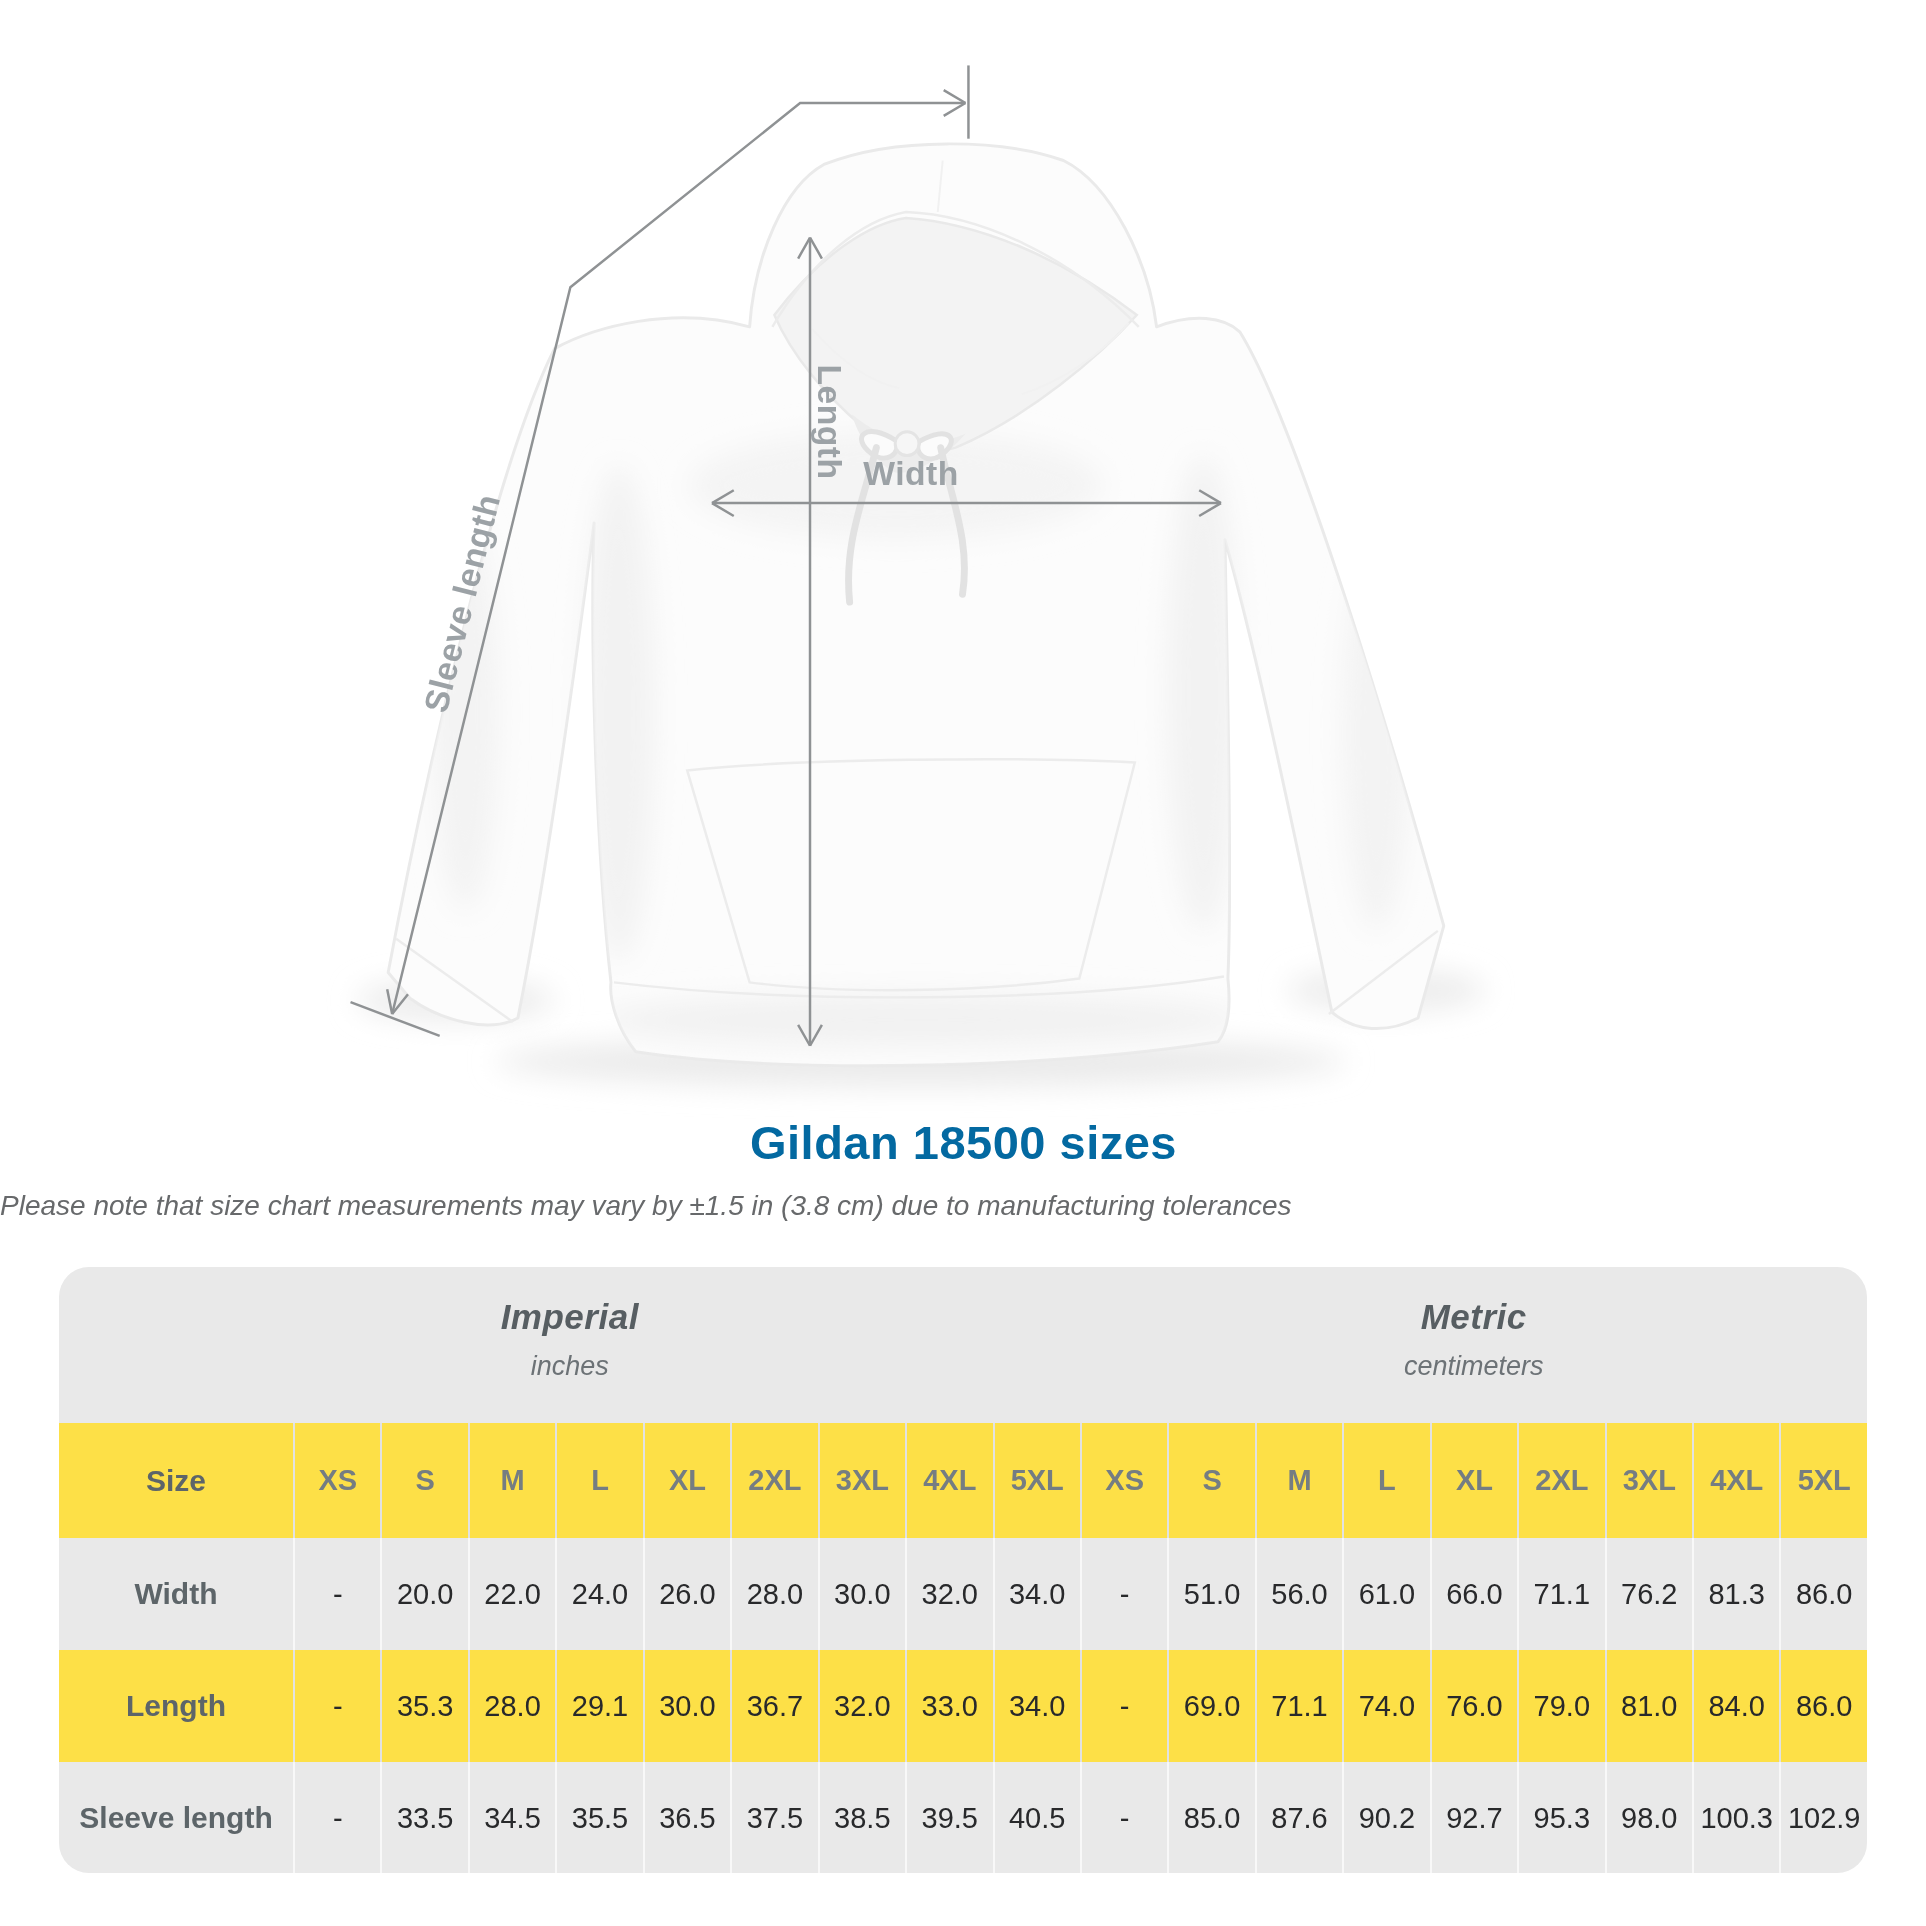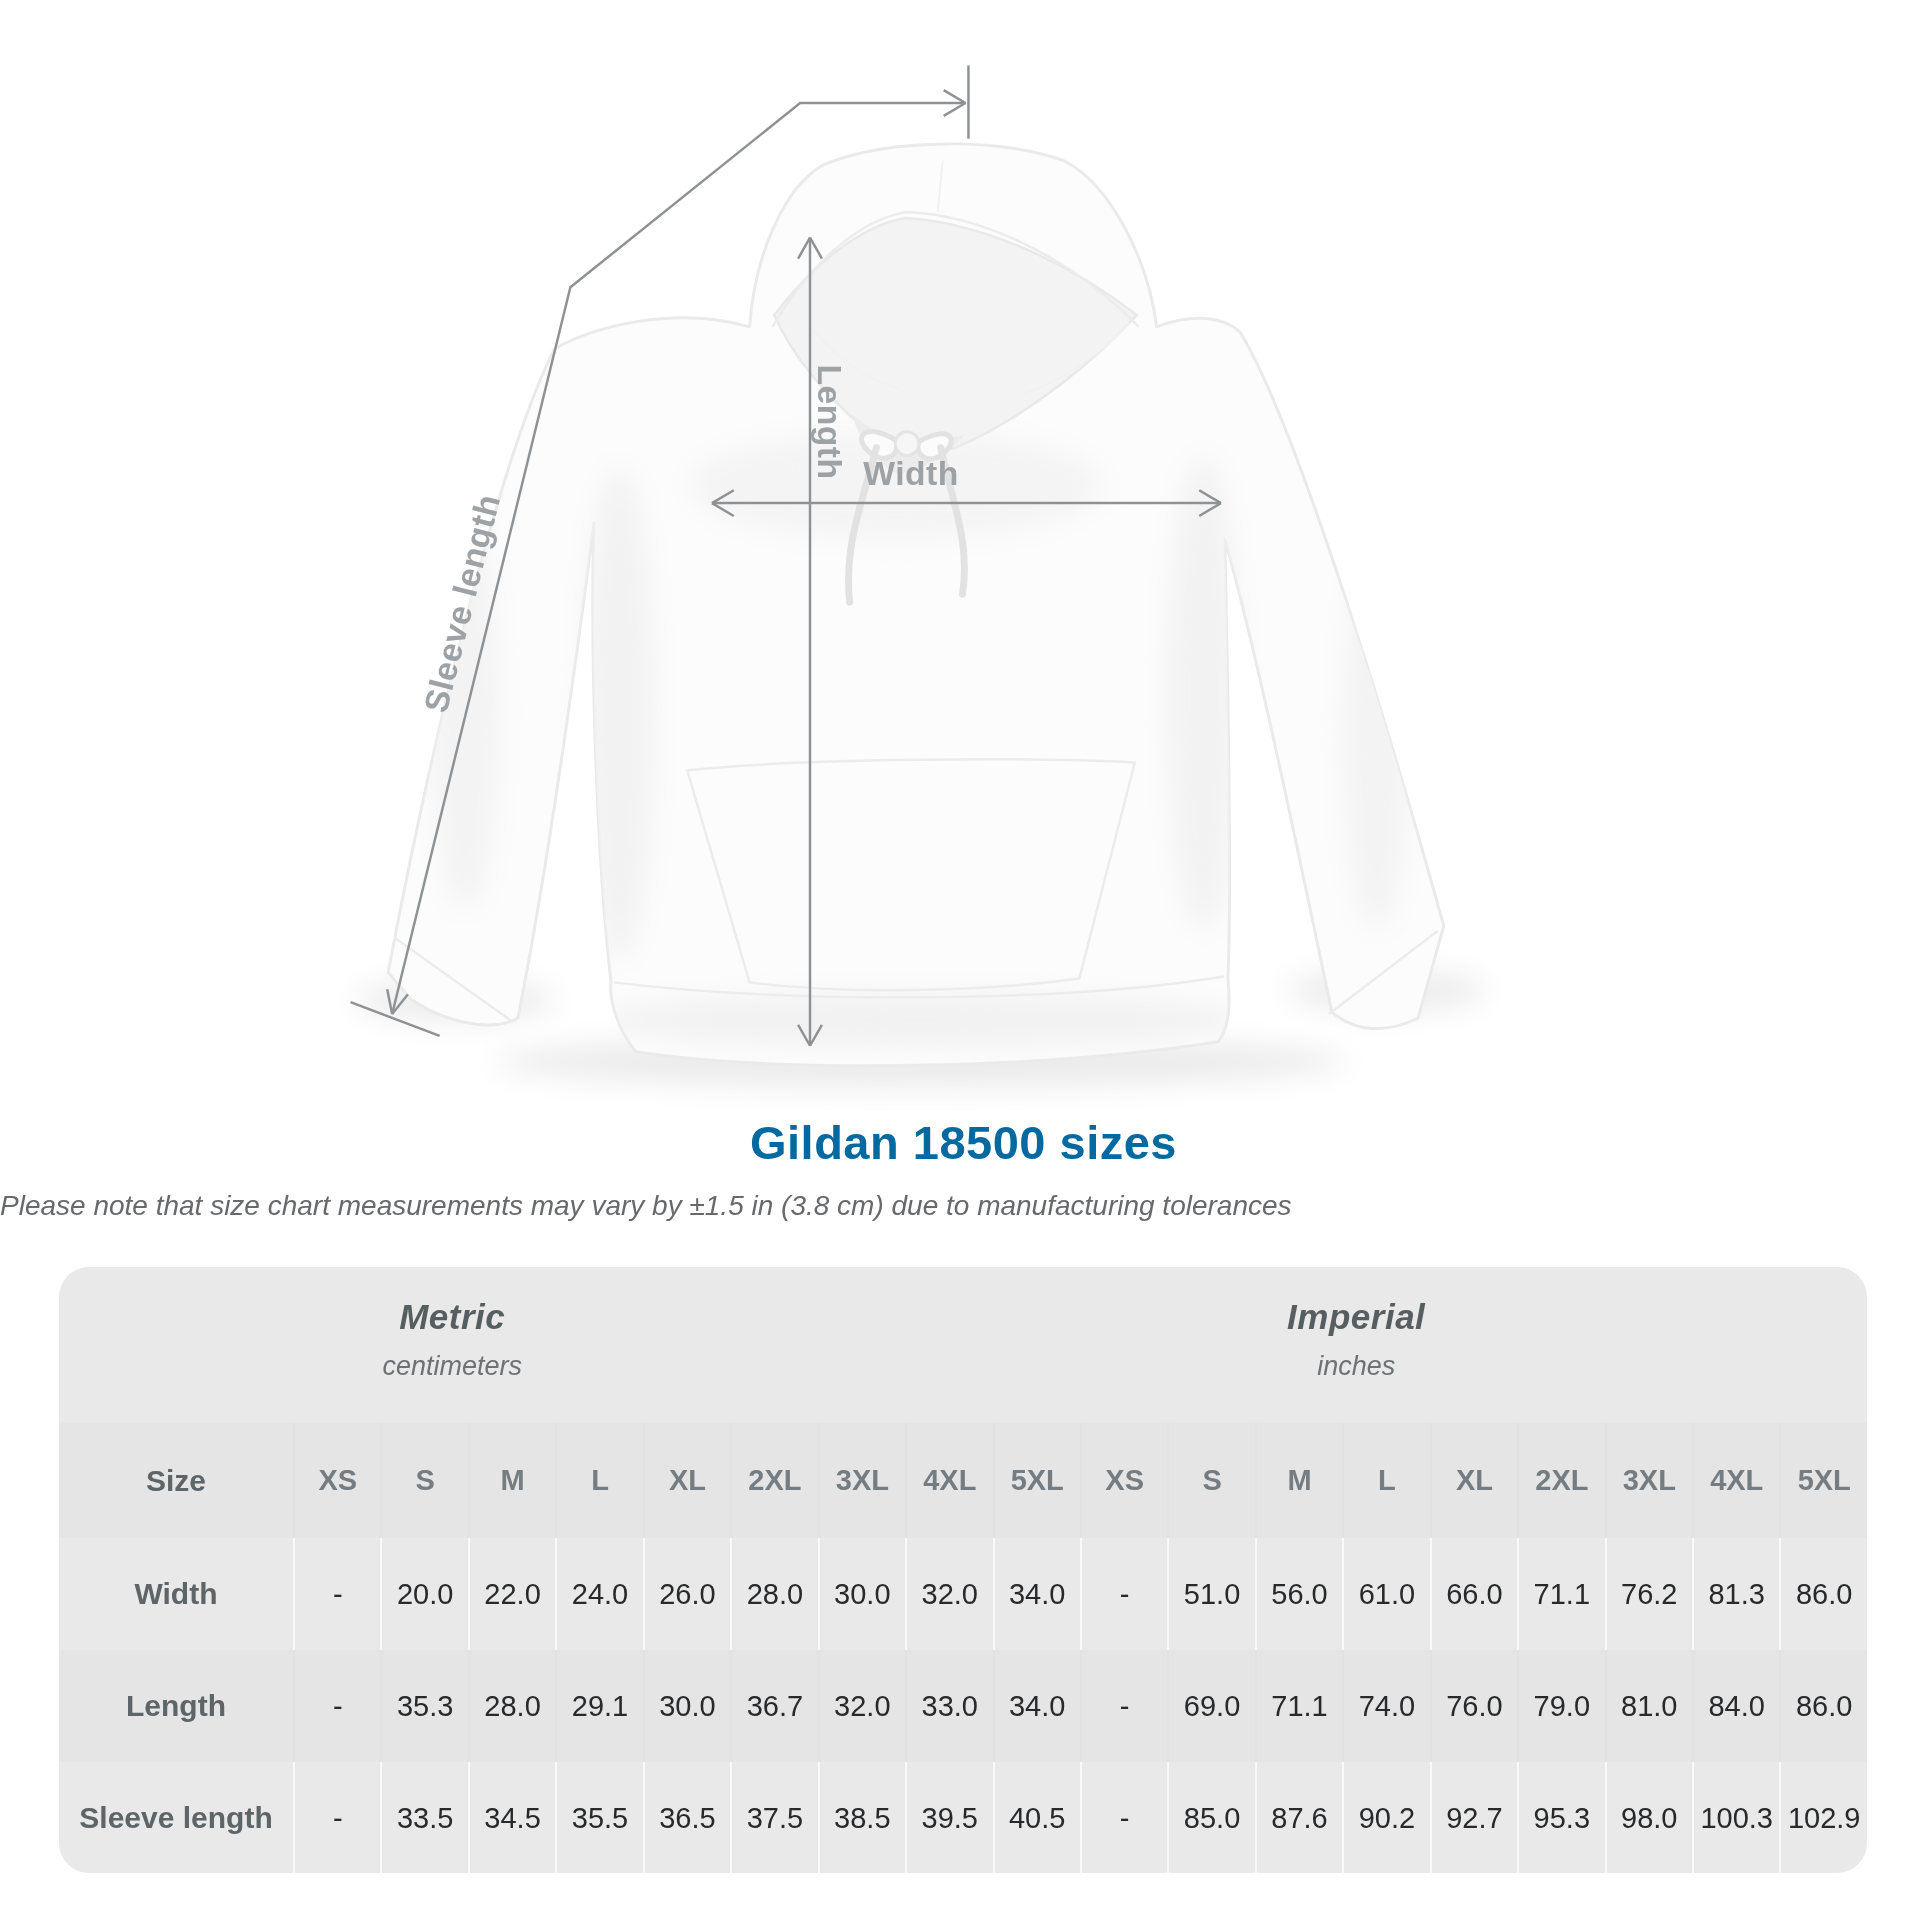--- a/index.html
+++ b/index.html
@@ -34,21 +34,21 @@
   table.sizes{width:100%;border-collapse:separate;border-spacing:0;table-layout:fixed;}
   table.sizes col.first{width:234px;}
   table.sizes tr{height:112px;}
   table.sizes tr.hdr{height:115px;}
   table.sizes th,table.sizes td{
     text-align:center;vertical-align:middle;padding:0;
     font-size:29px;color:#28292b;font-weight:400;}
   table.sizes .row-label{font-size:30px;font-weight:700;color:#5d6569;}
   table.sizes .col-h{font-size:29px;font-weight:700;color:#757d82;}
   tr.row-gray{background:#e9e9e9;}
-  tr.row-white{background:#e5e5e5;}
+  tr.row-white{background:#fde047;}
   tr.row-white th + th, tr.row-white th + td, tr.row-white td + td{border-left:2px solid #e2e2e2;}
   tr.row-gray  th + th, tr.row-gray  th + td, tr.row-gray  td + td{border-left:2px solid #f8f8f8;}
 </style>
 </head>
 <body>
 
 <svg class="diagram-svg" width="1927" height="1129" viewBox="0 0 1946 1140">
   <defs>
     <filter id="soft" x="-60%" y="-60%" width="220%" height="220%">
       <feGaussianBlur stdDeviation="14"></feGaussianBlur>
@@ -163,27 +163,27 @@
     <text class="diagram-label" x="920" y="490" text-anchor="middle">Width</text>
   </g>
 </svg>
 
 <div class="page-title">Gildan 18500 sizes</div>
 <div class="page-subtitle">Please note that size chart measurements may vary by ±1.5 in (3.8 cm) due to manufacturing tolerances</div>
 
 <div class="size-table">
 
   <div class="unit-band">
+    <div class="band-cell imperial">
+      <div class="band-title">Imperial</div>
+      <div class="band-unit">inches</div>
+    </div>
     <div class="band-cell metric">
       <div class="band-title">Metric</div>
       <div class="band-unit">centimeters</div>
-    </div>
-    <div class="band-cell imperial">
-      <div class="band-title">Imperial</div>
-      <div class="band-unit">inches</div>
     </div>
   </div>
 
   <table class="sizes">
     <colgroup>
       <col class="first">
         <col>
         <col>
         <col>
         <col>

